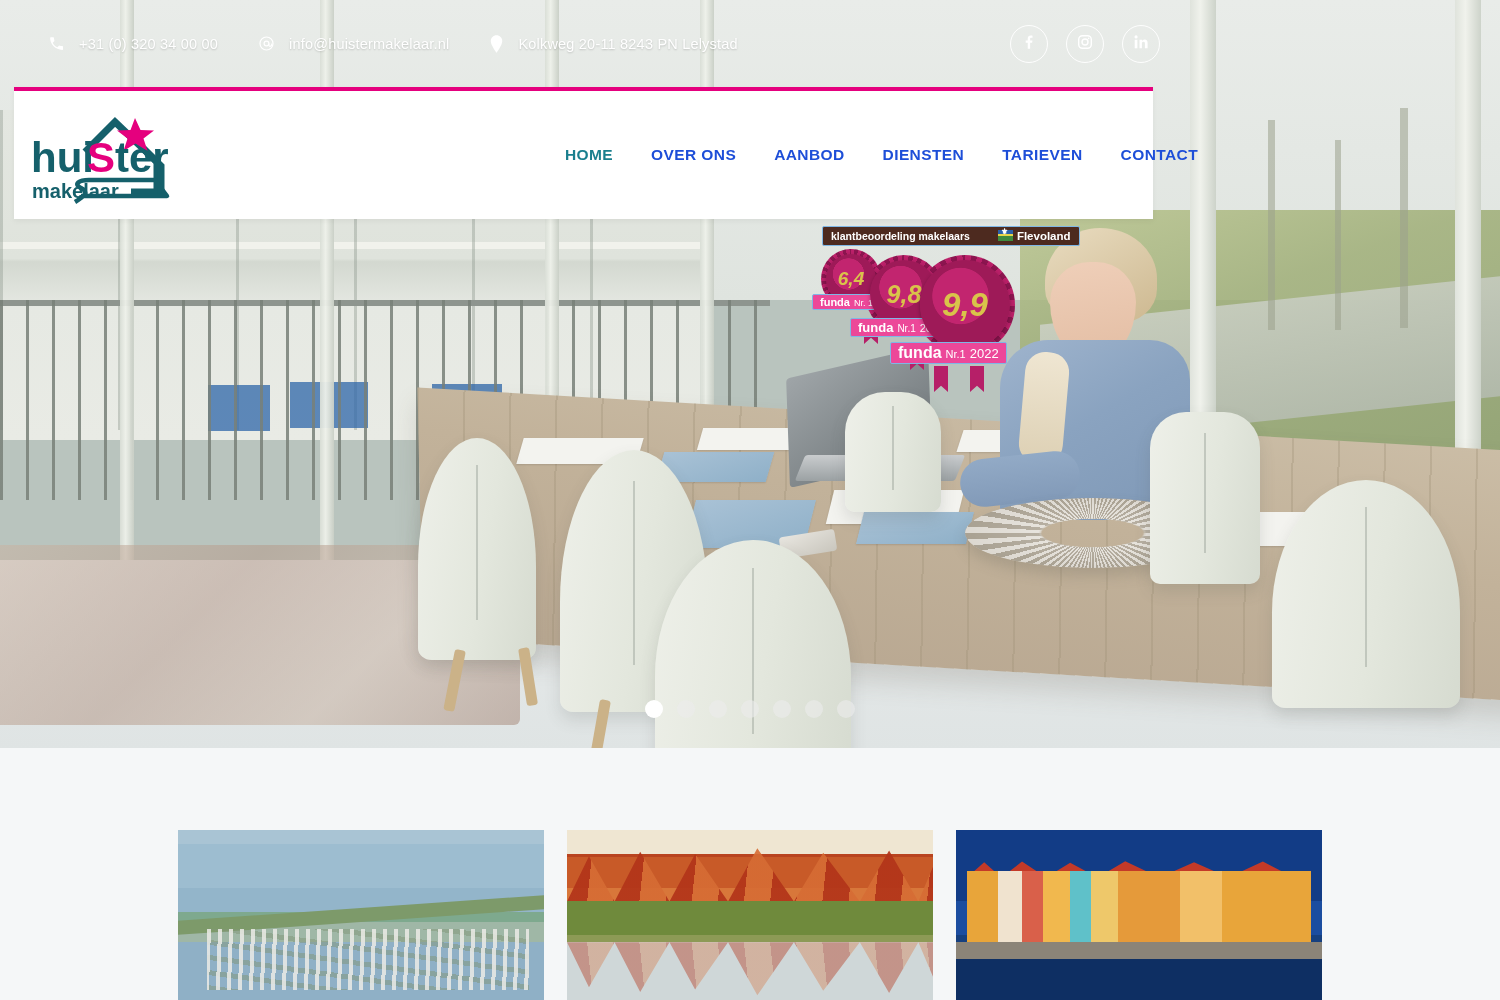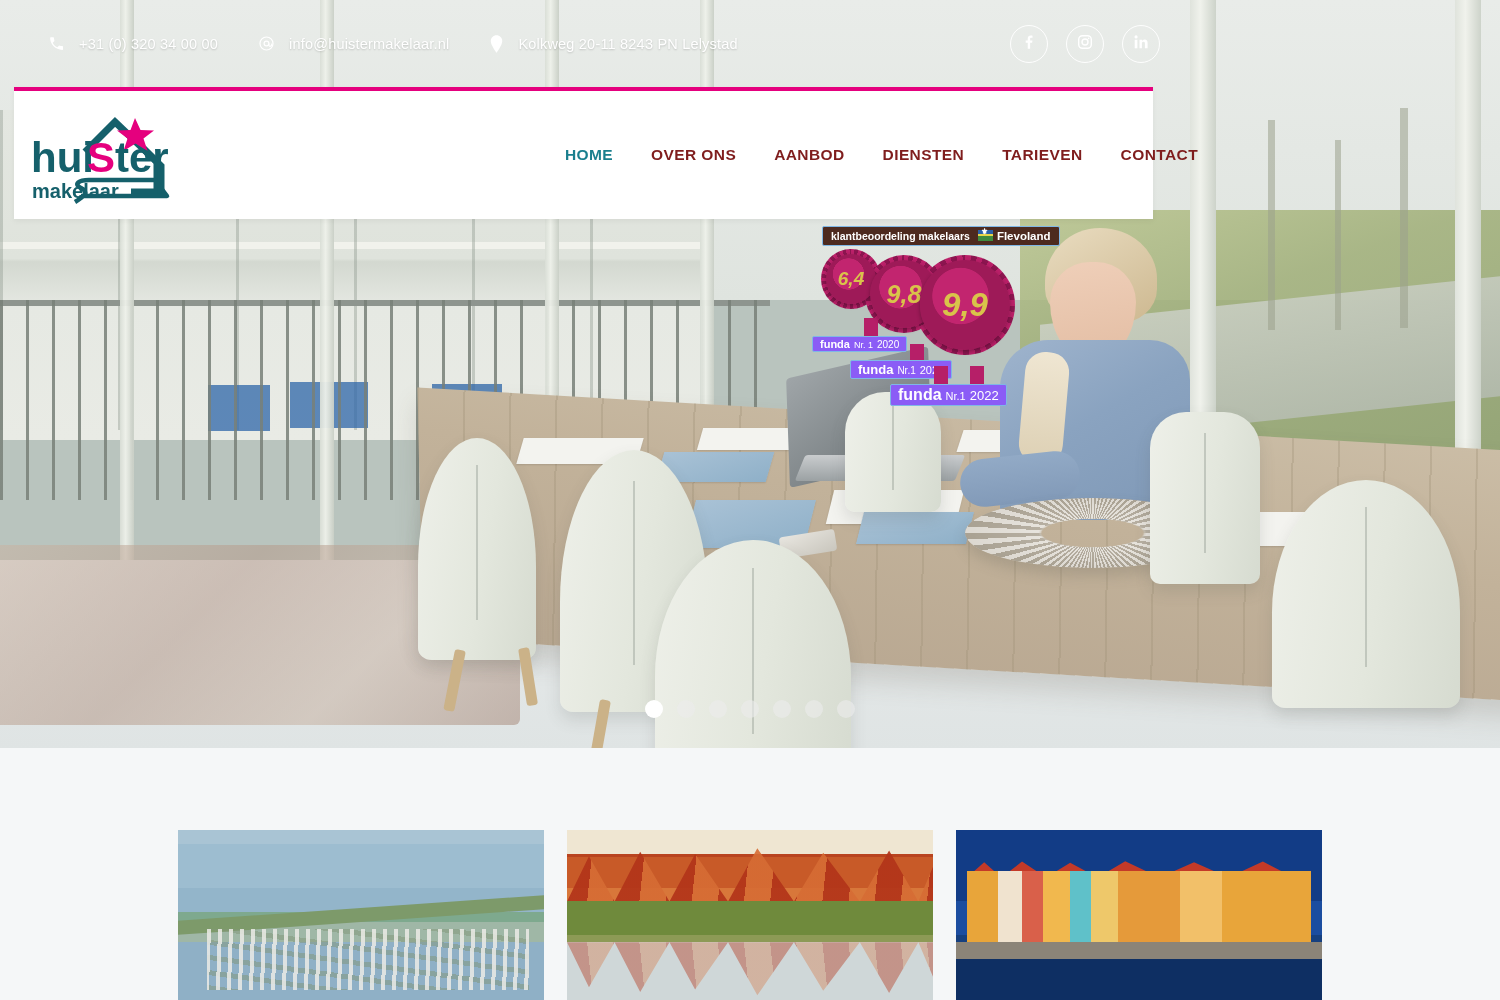--- a/index.html
+++ b/index.html
@@ -205,34 +205,34 @@
     background: #ffffff;
     border-top: 4px solid #e5007e;
     display: flex; align-items: center;
     z-index: 50;
     box-shadow: 0 2px 6px rgba(0,0,0,.05);
   }
   .logo { margin-left: 9px; width: 190px; height: 110px; position: relative; cursor: pointer; }
   .nav { display: flex; align-items: center; gap: 38px; margin-left: 352px; }
   .nav-item {
     font-size: 15.5px; font-weight: bold; letter-spacing: .4px;
-    color: #7f1d1d; cursor: pointer; white-space: nowrap;
+    color: #1d4ed8; cursor: pointer; white-space: nowrap;
   }
   .nav-item.active { color: #1a7f8e; }
 
   
   .badge {
     position: absolute; left: 812px; top: 226px; width: 222px; height: 158px;
     z-index: 30;
   }
   .badge-title {
     position:absolute; left:10px; top:0; height:20px;
     background:#4d2a1f; color:#fff; font-size:10.5px; font-weight:bold;
     display:flex; align-items:center; padding:0 8px; white-space:nowrap;
-    border:1.5px solid #7fb7e6; border-radius:2px;
+    border:1.5px solid #7fb7e6; border-radius:2px;gap:20px;
   }
   .flevo {
     display:inline-flex; gap:4px; margin-left:8px;
     color:#fff; font-size:11.5px; font-weight:bold;
   }
   .flevo-flag{
     width:15px;height:11px;
     background:linear-gradient(#2b5fa8 0 38%, #e8d44a 38% 52%, #3f8a3f 52% 100%);
     display:inline-block; position:relative;
   }
@@ -242,25 +242,24 @@
     display:flex; align-items:center; justify-content:center;
     color:#d9c34a; font-weight:bold; font-style:italic;
     box-shadow: 0 2px 4px rgba(0,0,0,.3);
   }
   .rosette:before{
     content:""; position:absolute; inset:-5px; border-radius:50%;
     background: repeating-conic-gradient(from 0deg, #bb2069 0deg 7deg, #8d1550 7deg 14deg);
     z-index:-1;
   }
   .ribbon {
-    position:absolute; background:#8b5cf6; color:#fff;
+    position:absolute; background:#ec4899; color:#fff;
     border:1.5px solid #7fb7e6; border-radius:2px;
     display:flex; align-items:baseline; gap:4px; padding:1px 7px;
     white-space:nowrap;
-    margin-top:42px;
   }
   .ribbon b { font-weight:bold; }
   .tail {
     position:absolute; width:14px; height:26px; background:#b61f68;
     clip-path: polygon(0 0, 100% 0, 100% 100%, 50% 76%, 0 100%);
   }
 
   
   .dots {
     position:absolute; left:0; right:0; top:700px;

